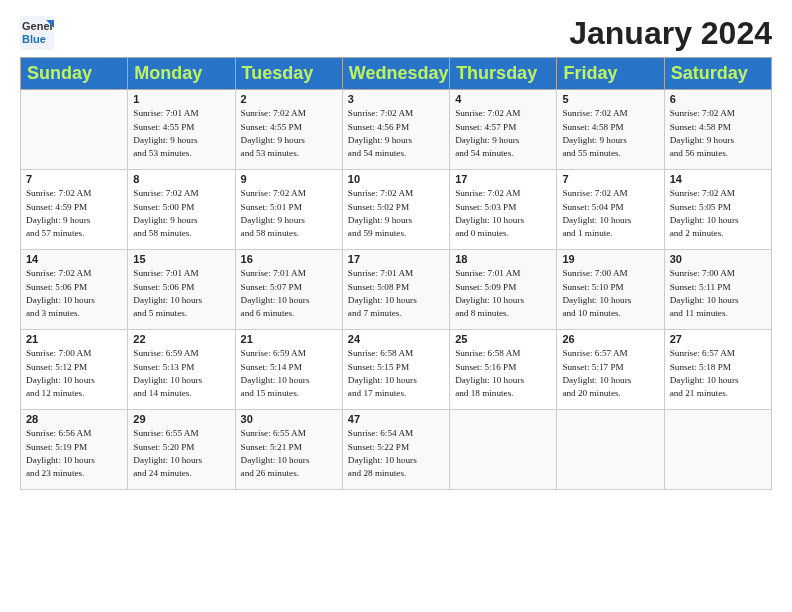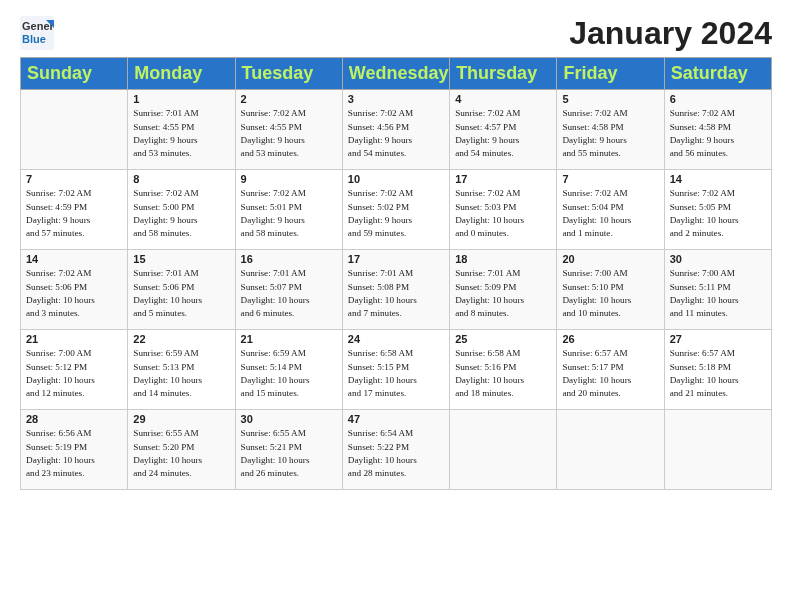--- a/index.html
+++ b/index.html
@@ -181,21 +181,21 @@
           </td>
           <td>
             <span class="day-num">17</span>
             <div class="day-info">Sunrise: 7:01 AM<br>Sunset: 5:08 PM<br>Daylight: 10 hours<br>and 7 minutes.</div>
           </td>
           <td>
             <span class="day-num">18</span>
             <div class="day-info">Sunrise: 7:01 AM<br>Sunset: 5:09 PM<br>Daylight: 10 hours<br>and 8 minutes.</div>
           </td>
           <td>
-            <span class="day-num">20</span>
+            <span class="day-num">19</span>
             <div class="day-info">Sunrise: 7:00 AM<br>Sunset: 5:10 PM<br>Daylight: 10 hours<br>and 10 minutes.</div>
           </td>
           <td>
             <span class="day-num">30</span>
             <div class="day-info">Sunrise: 7:00 AM<br>Sunset: 5:11 PM<br>Daylight: 10 hours<br>and 11 minutes.</div>
           </td>
         </tr>
         <tr>
           <td>
             <span class="day-num">21</span>

